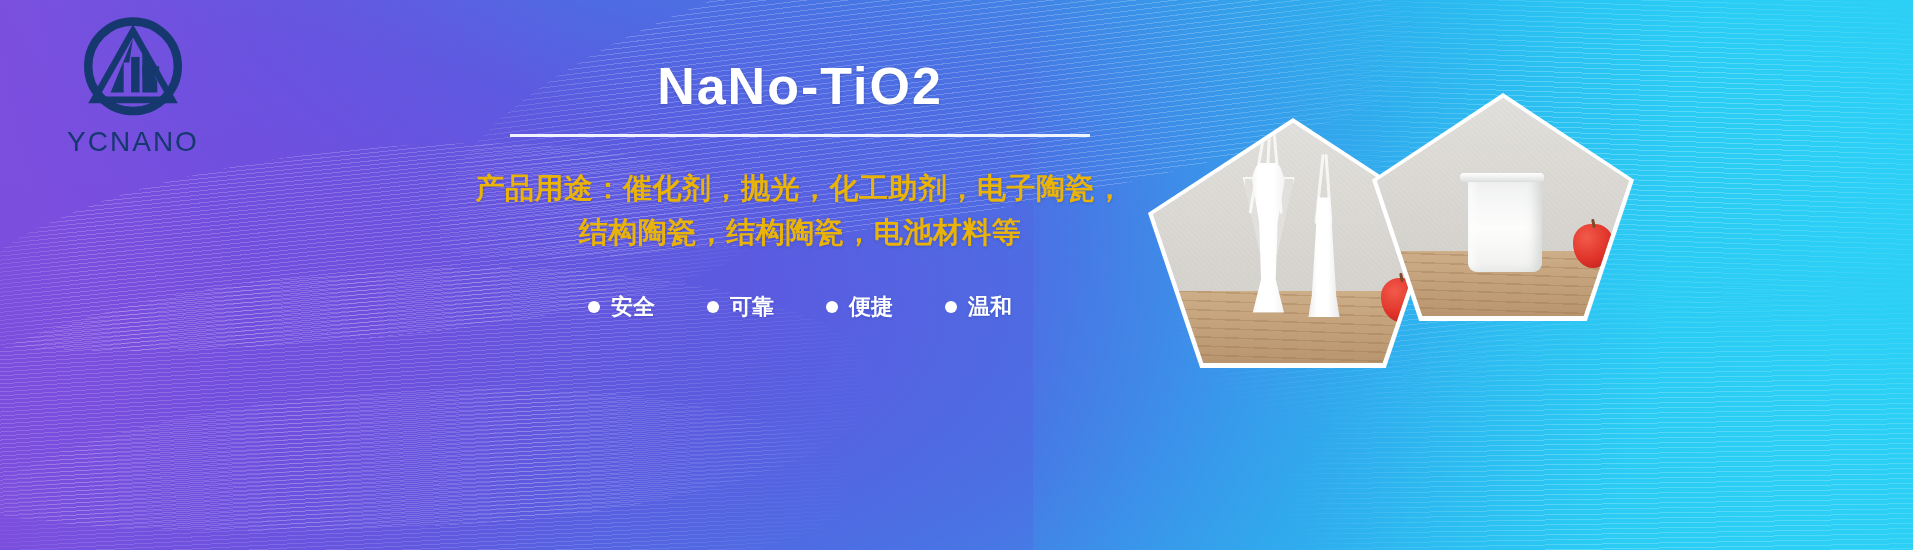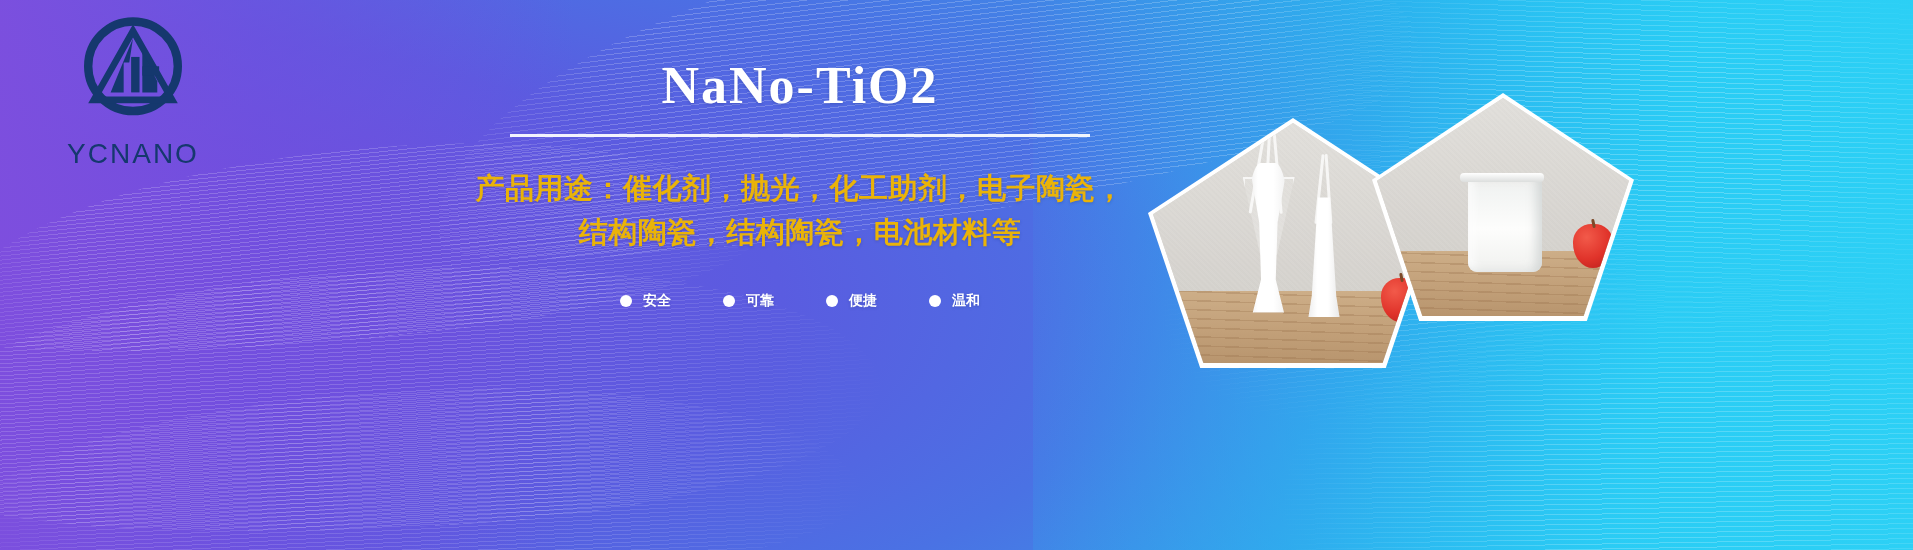--- a/index.html
+++ b/index.html
@@ -129,42 +129,42 @@
   }
 
   
   .logo-block {
     position:absolute; left:38px; top:14px;
     width:190px;
     text-align:center;
   }
   .logo-mark { width:112px; height:112px; margin:0 auto; display:block; }
   .logo-word {
-    margin-top:12px;
+    margin-top:0;
     font-size:28px;
     letter-spacing:2px;
     font-weight:400;
     color:#15386e;
     font-family:"Liberation Sans", sans-serif;
   }
 
   
   .content {
     position:absolute;
     left:470px; top:60px;
     width:660px;
     text-align:center;
   }
   .title {
     font-size:52px;
     font-weight:700;
     color:#ffffff;
     letter-spacing:2px;
     line-height:1;
-    font-family:Liberation Serif, serif;
+    font-family:Liberation Sans, sans-serif;
     text-shadow:0 1px 3px rgba(20,40,110,.28);
   }
   .divider {
     margin:22px auto 0;
     width:580px; height:3px;
     background:rgba(255,255,255,.92);
   }
   .subtitle {
     margin-top:30px;
     font-size:29px;
@@ -178,21 +178,21 @@
     margin-top:38px;
     display:flex;
     justify-content:center;
     gap:52px;
   }
   .feature {
     display:flex;
     align-items:center;
     gap:11px;
     color:#ffffff;
-    font-size:14px;
+    font-size:22px;
     font-weight:700;
     white-space:nowrap;
     text-shadow:0 1px 3px rgba(20,40,110,.25);
   }
   .dot {
     width:12px; height:12px;
     border-radius:50%;
     background:#ffffff;
     flex:0 0 auto;
   }

